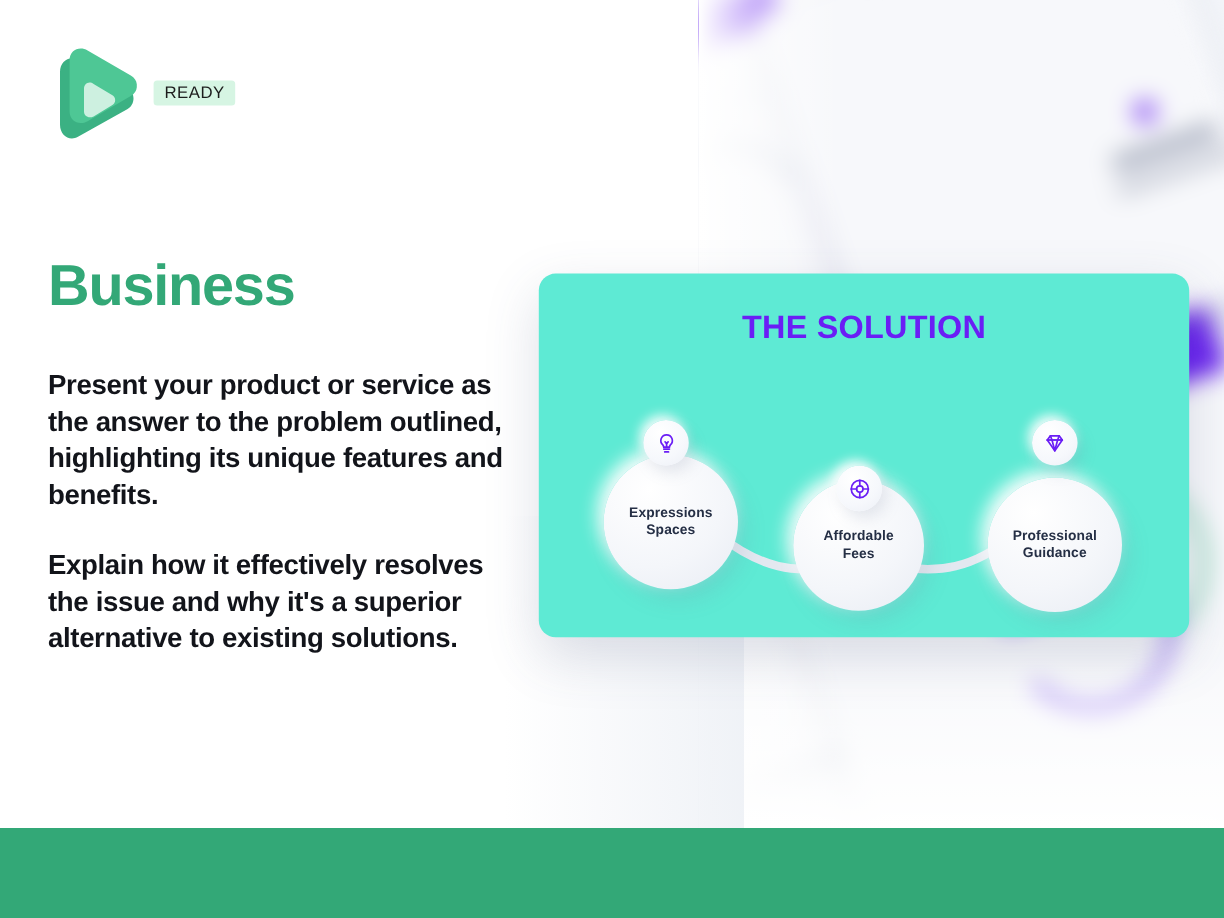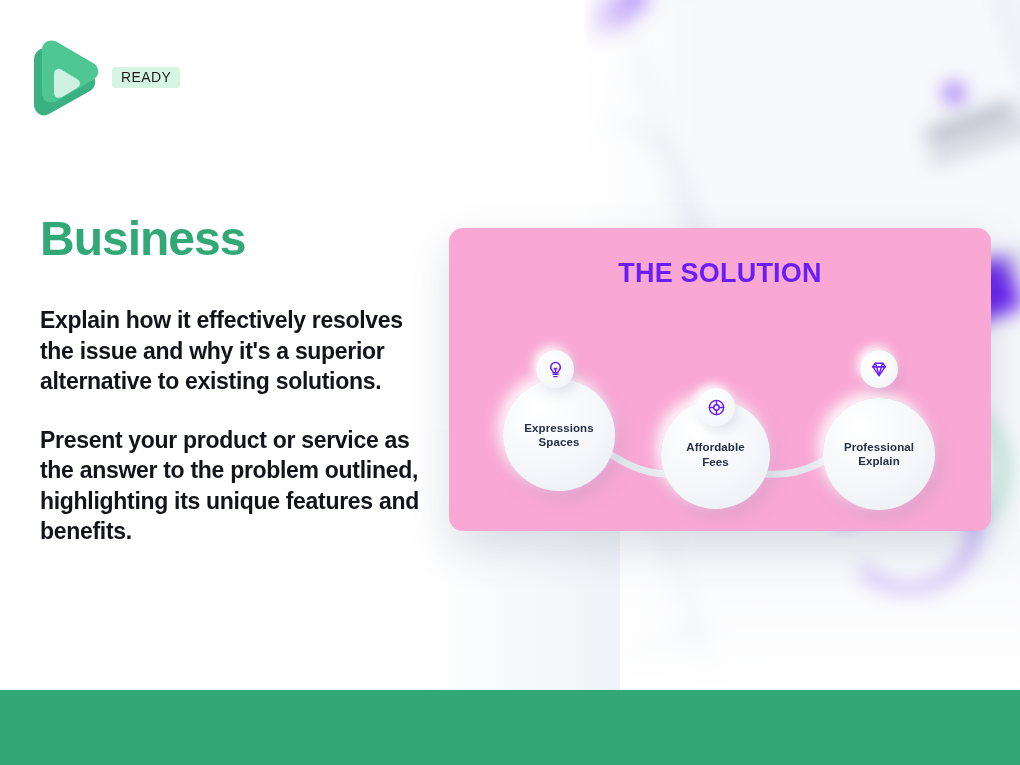--- a/index.html
+++ b/index.html
@@ -119,21 +119,21 @@
     top: 430px;
     width: 200px;
     height: 260px;
     background: linear-gradient(to left, rgba(238,241,246,.9) 0%, rgba(255,255,255,0) 100%);
     pointer-events: none;
   }
 
   
   .logo-block {
     position: absolute;
-    left: 24px;
+    left: 40px;
     top: 38px;
     display: flex;
     align-items: center;
     gap: 14px;
   }
   .logo-mark { width: 74px; height: 78px; flex: none; }
 
   .logo-text { display: flex; flex-direction: column; gap: 3px; }
 
   .ready-badge {
@@ -181,21 +181,21 @@
   }
   .body-copy p + p { margin-top: 28px; }
 
   
   .slide-card {
     position: absolute;
     left: 449px;
     top: 228px;
     width: 542px;
     height: 303px;
-    background: #f9a8d4;
+    background: #5eead4;
     border-radius: 14px;
     box-shadow: 0 16px 44px rgba(70,85,120,0.18);
     overflow: hidden;
   }
 
   .slide-title {
     position: absolute;
     left: 0; right: 0;
     top: 30px;
     text-align: center;
@@ -333,22 +333,22 @@
       <path d="M30 36 C30 32 34 29 38 32 L53 41 C57 43 57 48 53 50 L38 59 C34 61 30 59 30 55 Z" fill="#cdf0e0"></path>
     </svg>
     <div class="logo-text">
       <span class="ready-badge">READY</span>
     </div>
   </div>
 
   <h1 class="headline">Business</h1>
 
   <div class="body-copy">
+    <p>Present your product or service as the answer to the problem outlined, highlighting its unique features and benefits.</p>
     <p>Explain how it effectively resolves the issue and why it's a superior alternative to existing solutions.</p>
-    <p>Present your product or service as the answer to the problem outlined, highlighting its unique features and benefits.</p>
   </div>
 
   <div class="slide-card">
 
     <div class="slide-title">THE SOLUTION</div>
 
     <svg class="connectors" viewBox="0 0 542 303">
       <path d="M150 218 C186 246 214 250 246 244" fill="none" stroke="#e3e8f0" stroke-width="7" stroke-linecap="round"></path>
       <path d="M300 244 C332 250 362 246 396 218" fill="none" stroke="#e3e8f0" stroke-width="7" stroke-linecap="round"></path>
     </svg>
@@ -383,21 +383,21 @@
         <path d="M12 3v5.6"></path>
           <path d="M12 15.4V21"></path>
         <path d="M3 12h5.6"></path>
           <path d="M15.4 12H21"></path>
       </svg>
     </div>
 
     <div class="bubble b3">
       <div class="bubble-label">
         <span>Professional</span><br>
-        <span>Explain</span>
+        <span>Guidance</span>
       </div>
     </div>
     <div class="icon-pill p3">
       <svg width="20" height="20" viewBox="0 0 24 24" fill="none" stroke="#6a1ef5" stroke-width="1.7" stroke-linecap="round" stroke-linejoin="round">
         <path d="M4.5 9.2h15L12 20 4.5 9.2z"></path>
         <path d="M4.5 9.2L7.6 5h8.8l3.1 4.2"></path>
         <path d="M7.6 5l1.6 4.2L12 20l2.8-10.8L16.4 5"></path>
         <path d="M4.5 9.2h15"></path>
       </svg>
     </div>

